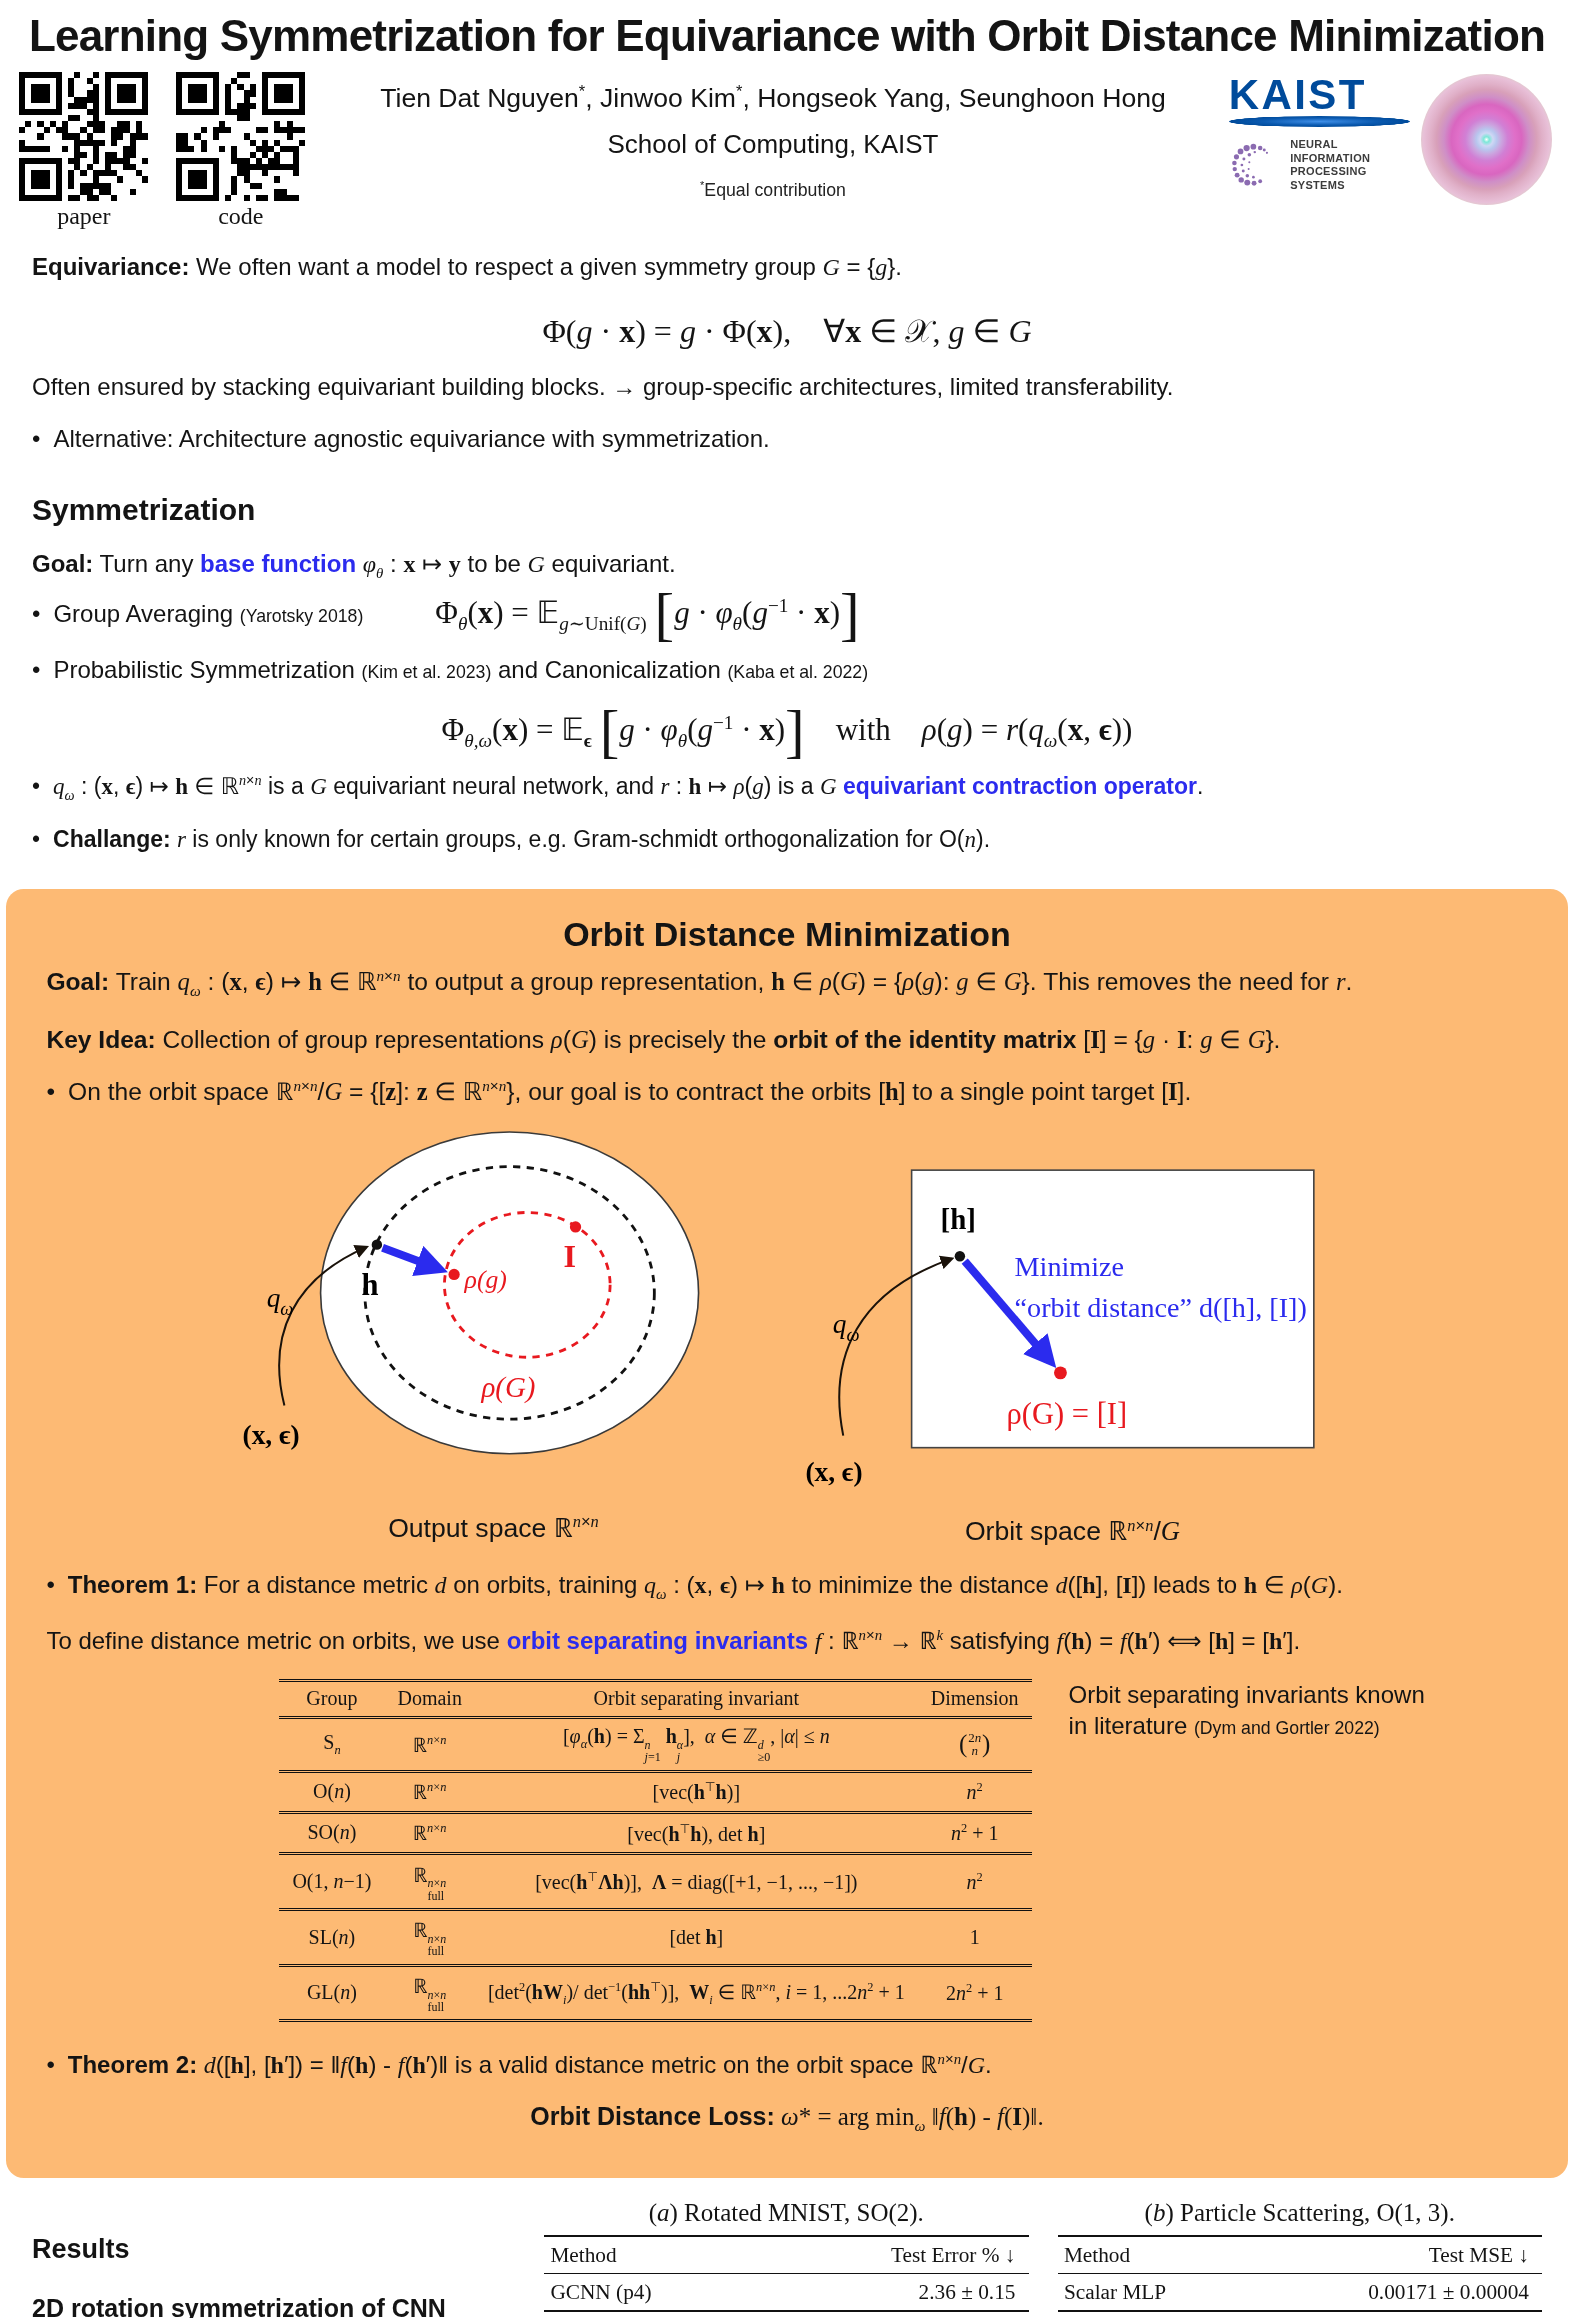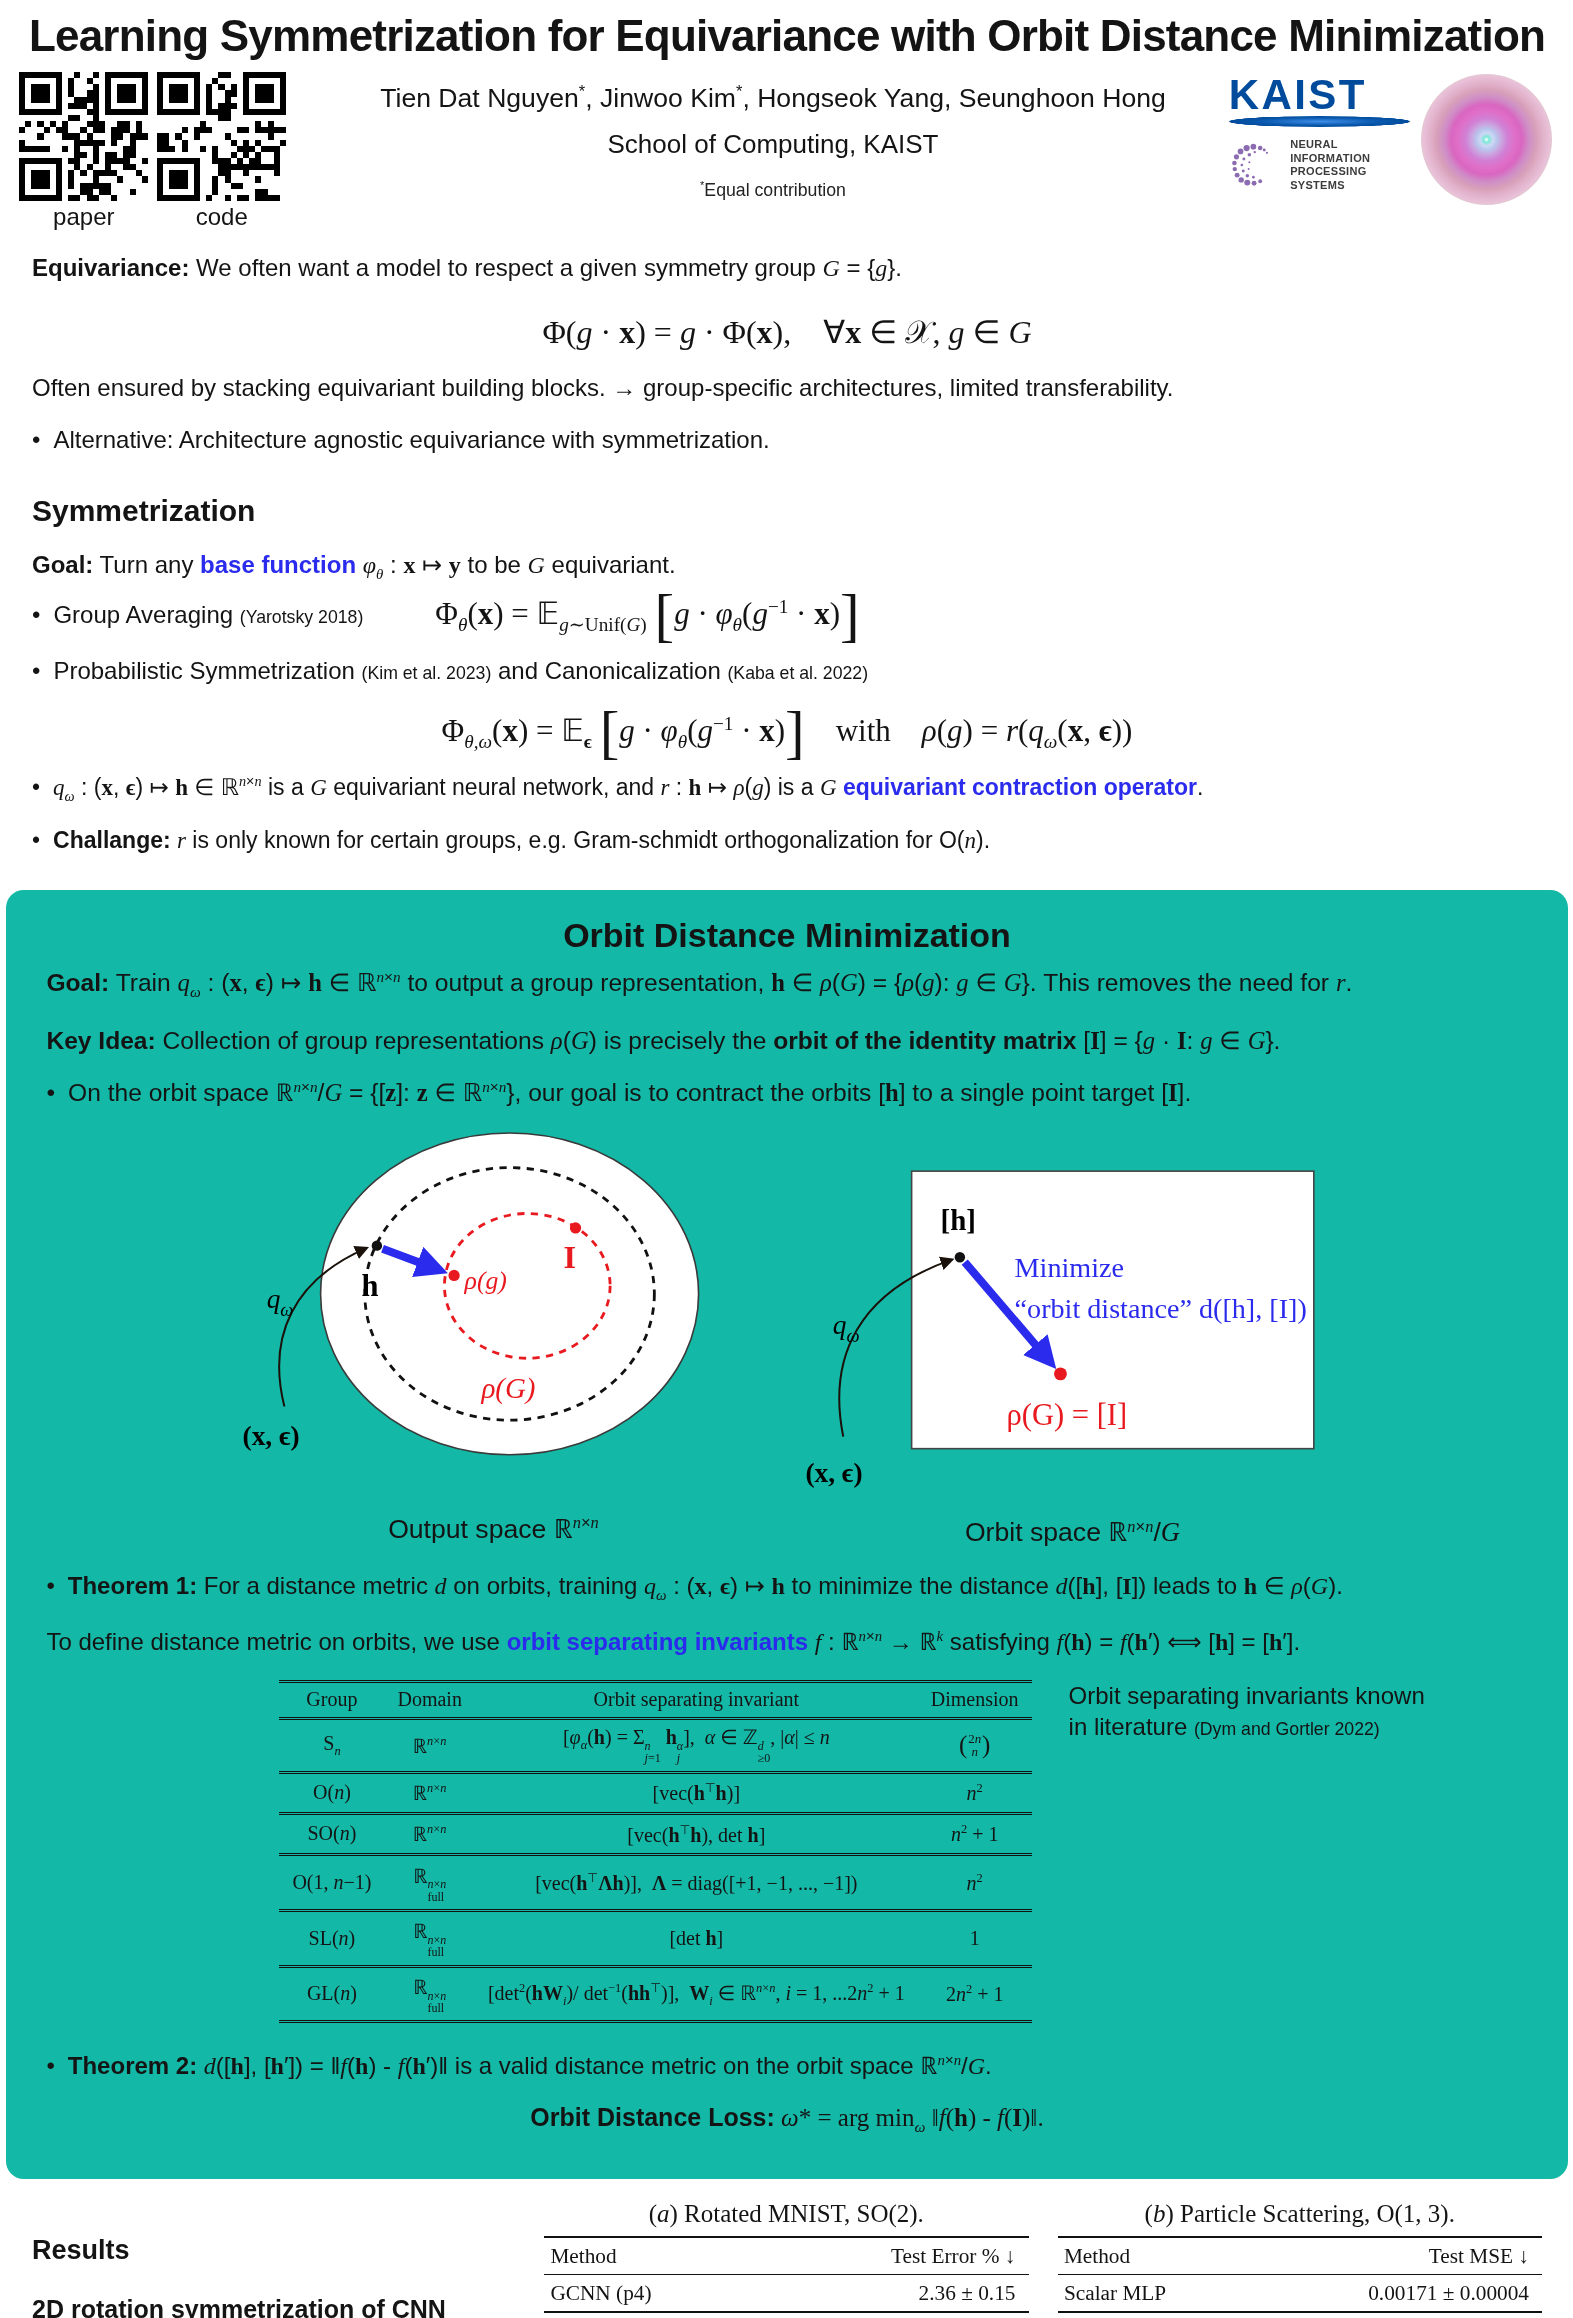--- a/index.html
+++ b/index.html
@@ -21,21 +21,21 @@
   .ss sup, .ss sub { font-size:1em; line-height:1.05; position:static; vertical-align:baseline; }
   .binom { display:inline-flex; align-items:center; font-size:1.25em; }
   .binom .bfrac { display:inline-flex; flex-direction:column; align-items:center;
                   font-size:0.52em; line-height:1.05; margin:0 0.8px; }
 
   
   .top { padding-top:11.3px; }
   .title { font-size:44px; font-weight:bold; letter-spacing:-0.8px; text-align:center;
            white-space:nowrap; margin:0 8px 8px 8px; }
   .head-row { display:flex; align-items:flex-start; padding:0 19.3px; gap:19.3px; }
-  .qr-block { display:flex; gap:9px; width:298px; flex:0 0 auto; padding-top:3.2px; }
+  .qr-block { display:flex; gap:28px; width:298px; flex:0 0 auto; padding-top:3.2px;font-family:Liberation Serif, serif; }
   .qr-item { text-align:center; }
   .qr { width:129px; height:129px; }
   .qr-label { font-size:24px; margin-top:1.6px; }
   .authors { flex:1; text-align:center; }
   .author-line { font-size:26.6px; margin-top:13px; }
   .affil { font-size:26px; margin-top:14.5px; }
   .equal { font-size:17.7px; margin-top:19.3px; color:#222; }
   .logos { flex:0 0 auto; width:326px; display:flex; gap:8px; align-items:flex-start; padding-top:4.8px; }
   .kaist-col { width:184px; }
   .kaist-text { color:#004b9b; font-weight:800; font-size:42px; letter-spacing:2.4px; line-height:1; }
@@ -54,21 +54,21 @@
   .line { font-size:24px; margin-top:21px; line-height:1.35; }
   .bullet { display:flex; gap:13px; margin-top:19.3px; font-size:24px; line-height:1.35; }
   .bullet .dot { flex:0 0 auto; }
   .cite { font-size:17.7px; }
   .center-formula { text-align:center; font-size:32px; margin:29px 0 6.4px 0; }
   .h2 { font-size:30px; font-weight:bold; margin-top:37px; }
   .ga-row { display:flex; align-items:center; gap:72px; margin-top:11.3px; }
   .ga-row .formula { font-size:31px; }
 
   
-  .graybox { margin:34px 6.4px 0 6.4px; background:#14b8a6; border-radius:17.7px;
+  .graybox { margin:34px 6.4px 0 6.4px; background:#fdba74; border-radius:17.7px;
              padding:19.3px 40px 6.4px 40px; }
   .graybox .h2c { text-align:center; font-size:34px; font-weight:bold; margin:6.4px 0 11.3px 0; }
   .diagrams { display:flex; justify-content:center; align-items:flex-start; gap:40px; margin-top:16px; }
   .diag { text-align:center; }
   .diag-caption { font-size:26.6px; margin-top:3.2px; }
   .diag-right { margin-top:34px; }
   svg text { font-family:"Liberation Serif", serif; }
   .table-row-wrap { display:flex; align-items:flex-start; gap:37px; margin:21px 0 0 233px; }
   table.inv { border-collapse:collapse; font-family:"Liberation Serif", serif; font-size:20px; background:transparent; }
   .inv th, .inv td { padding:5.6px 13px; text-align:center; font-weight:normal; }

